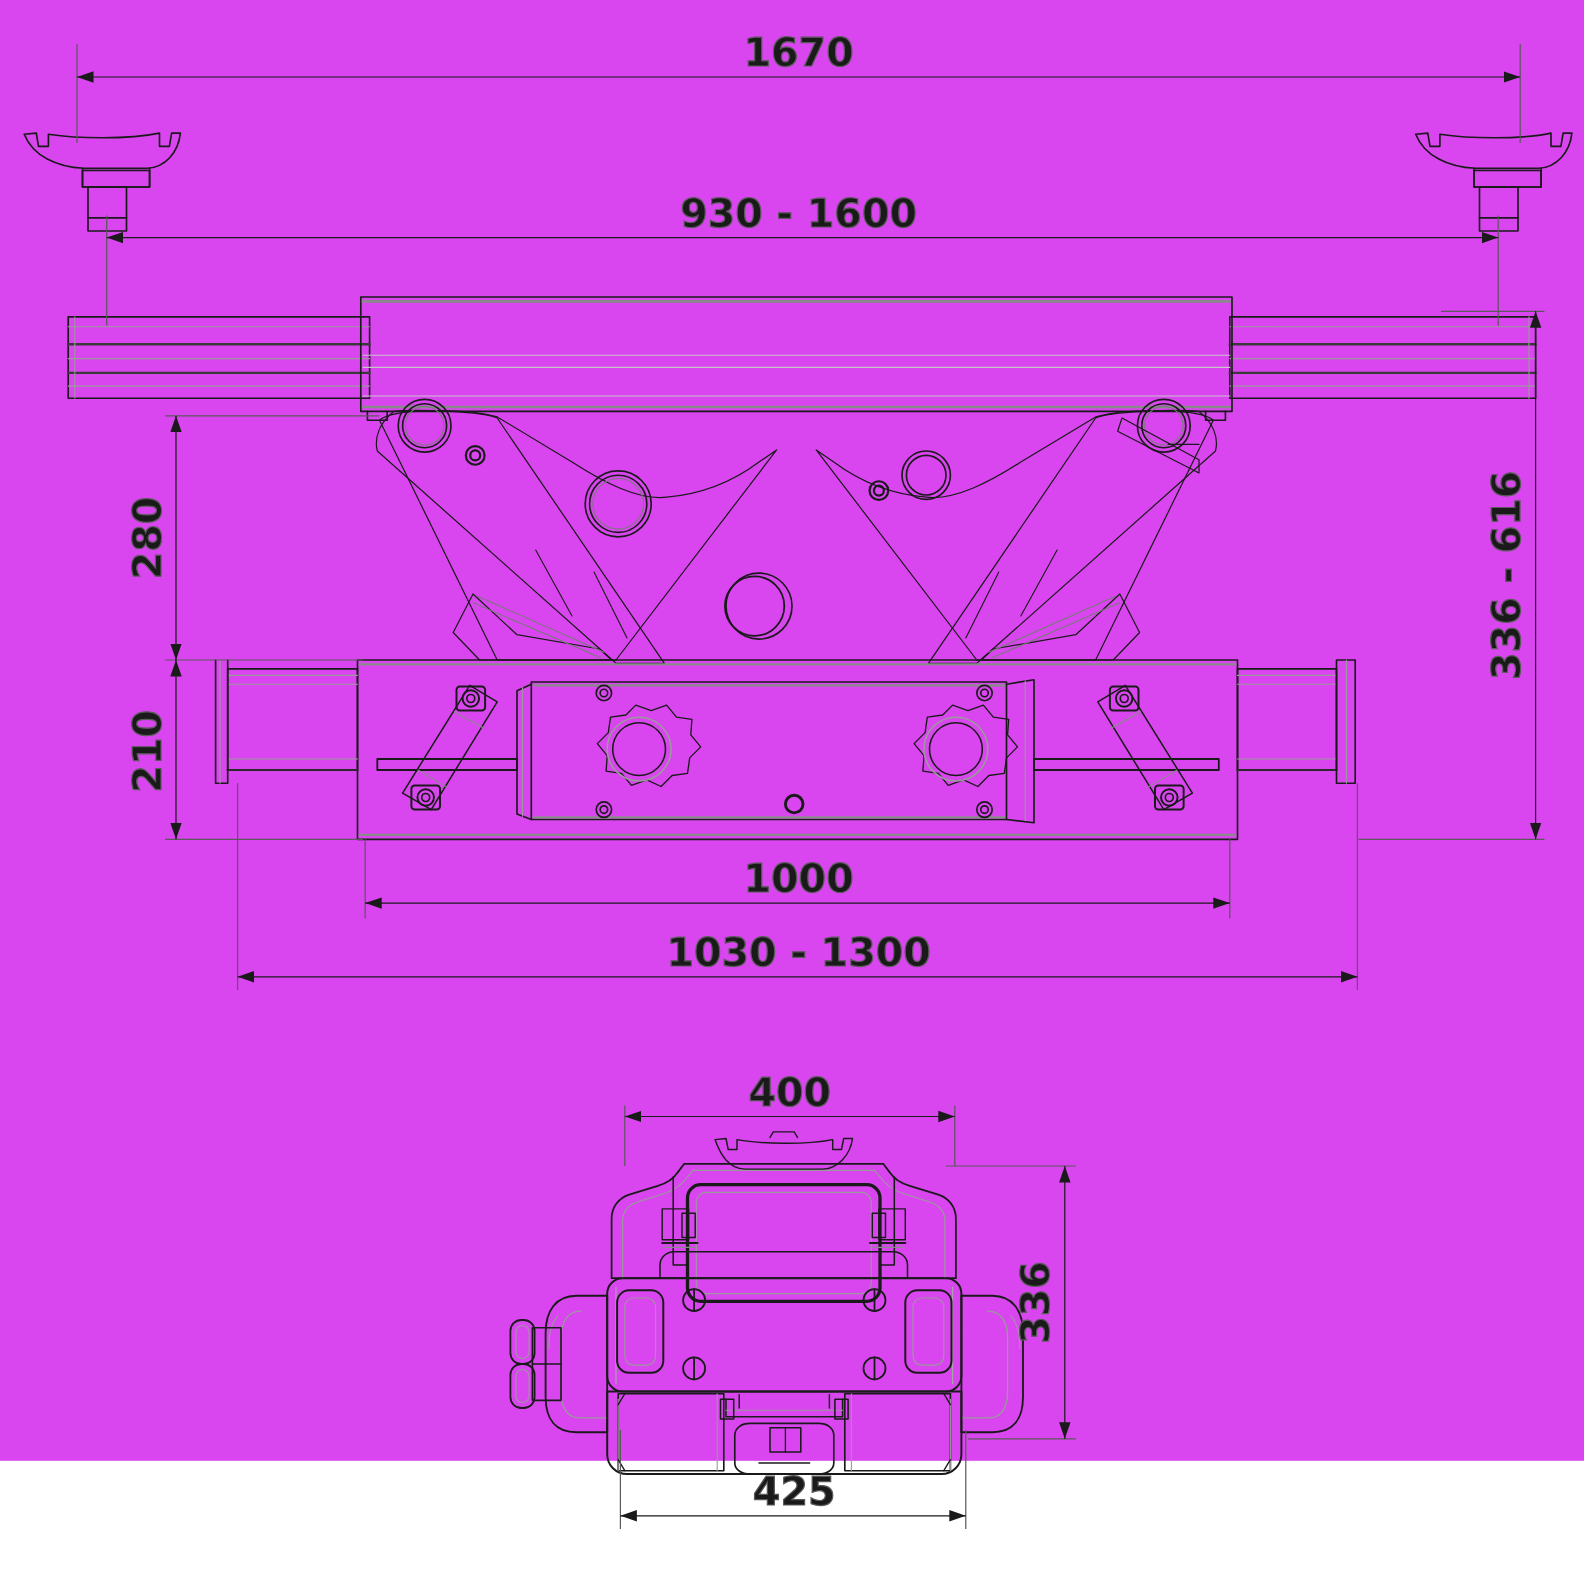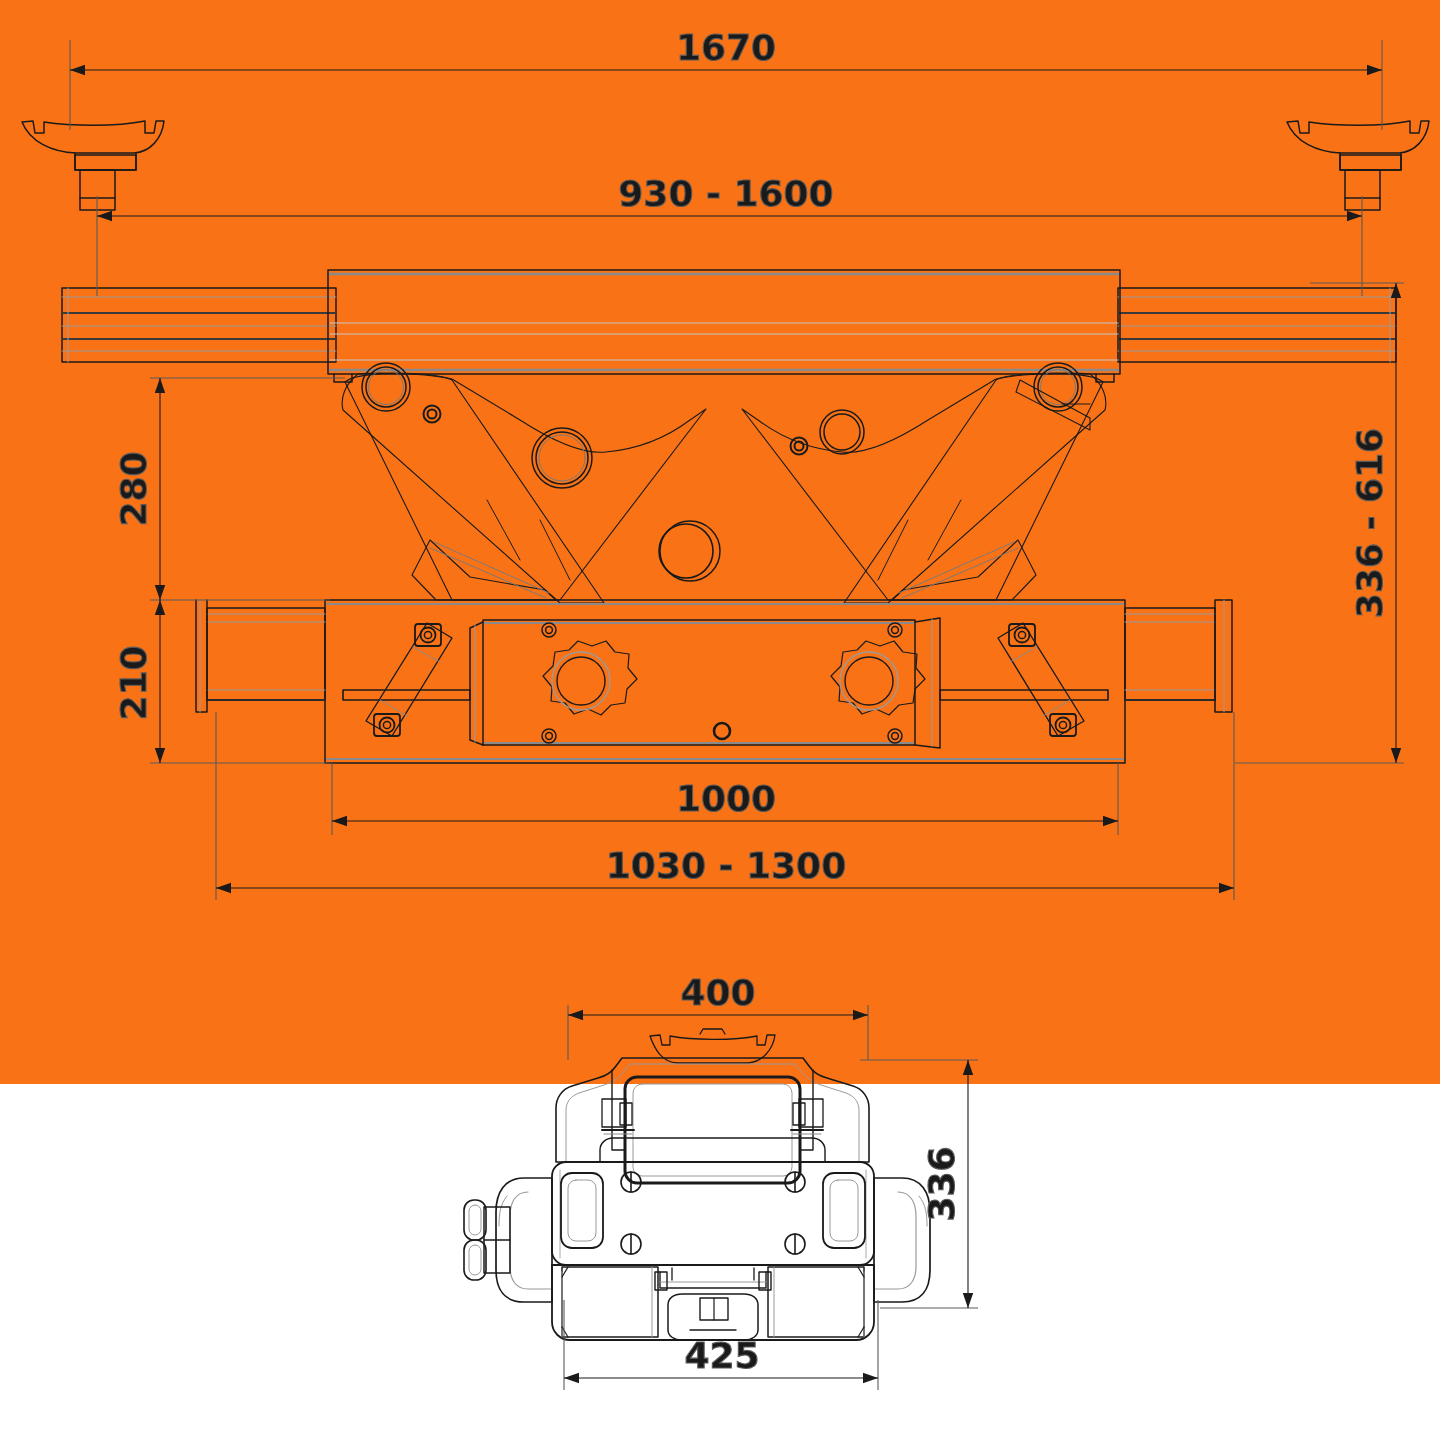--- a/index.html
+++ b/index.html
@@ -1,18 +1,18 @@
 <!DOCTYPE html>
 <html><head>
 <meta charset="utf-8">
 <style>
   html,body{margin:0;padding:0;background:#ffffff;}
   body{width:1440px;height:1440px;overflow:hidden;
        font-family:"DejaVu Sans","Liberation Sans",sans-serif;}
-  #stage{position:relative;width:1440px;height:1084px;background:#f97316;text-align:center;}
+  #stage{position:relative;width:1440px;height:1328px;background:#d946ef;text-align:center;}
   svg{display:block;}
   .dimtext{font-family:"DejaVu Sans","Liberation Sans",sans-serif;
            font-weight:700;fill:#1a1a1a;}
 </style>
 </head>
 <body>
 
 <div id="stage">
 <svg width="1440" height="1440" viewBox="0 0 1440 1440">
 

